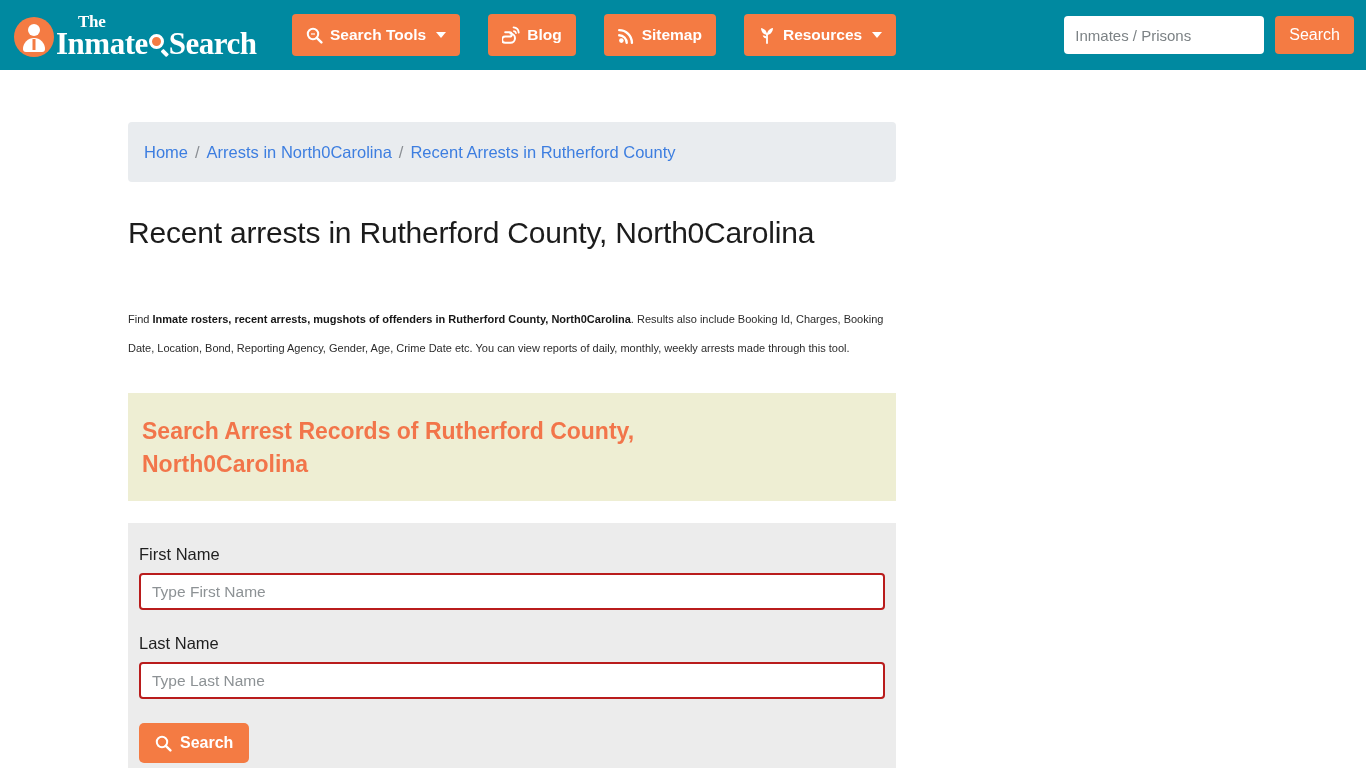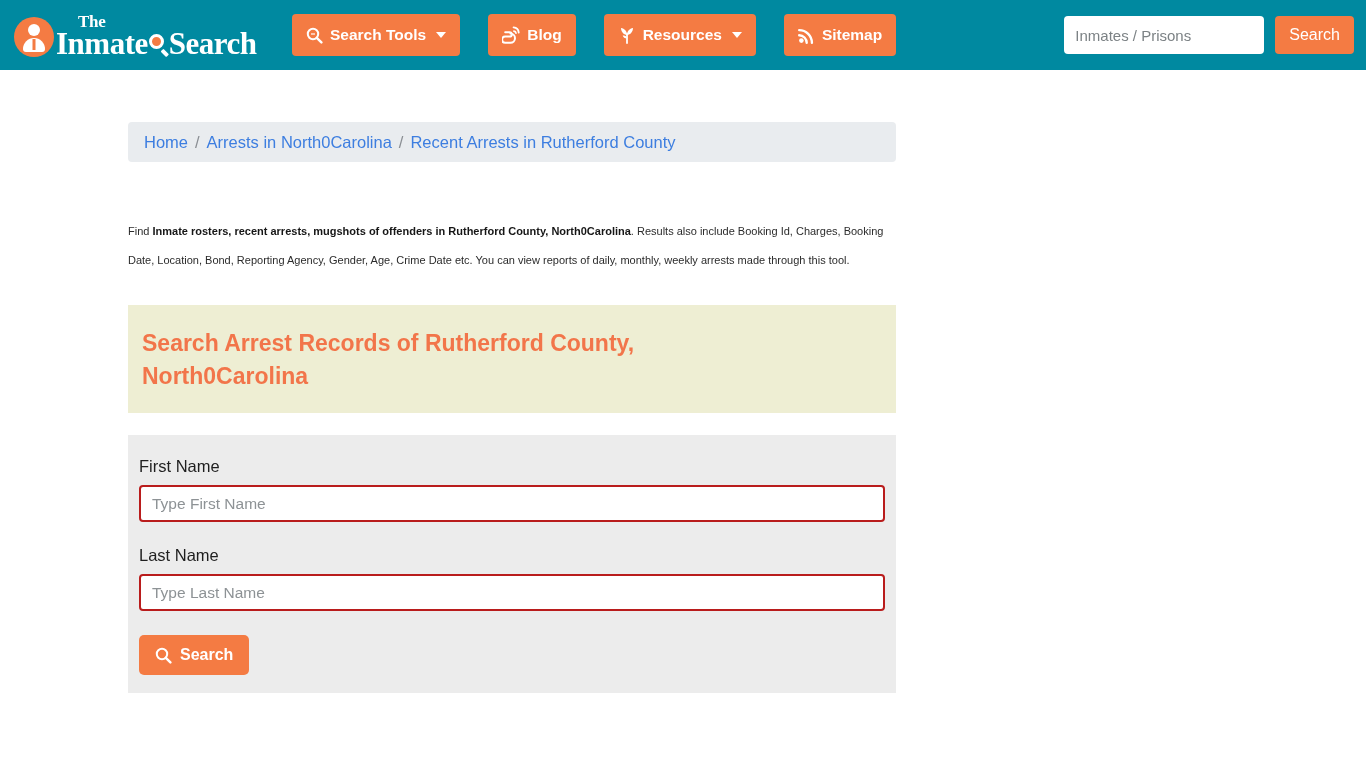--- a/index.html
+++ b/index.html
@@ -147,21 +147,21 @@
   }
 
   
   .content { position: relative; width: 1366px; }
   .container { width: 768px; margin-left: 128px; }
 
   .breadcrumb {
     margin-top: 52px;
     background: #e9ecef;
     border-radius: 4px;
-    height: 40px;
+    height: 60px;
     display: flex; align-items: center;
     padding: 0 16px;
     font-size: 16.5px;
     gap: 7px;
   }
   .breadcrumb a { color: #3d7ee0; text-decoration: none; }
   .breadcrumb .sep { color: #8b8f94; }
 
   h1.page-title {
     font-size: 30px;
@@ -280,40 +280,40 @@
             <path d="M3.2 6.2h4.3a2.2 2.2 0 0 1 0 4.4H3.2a3.1 3.1 0 0 0 0 6.2h5.2a4.6 4.6 0 0 0 0-9.2" fill="none" stroke="#fff" stroke-width="2" stroke-linecap="round"></path>
             <path d="M11.6 1.4a5.6 5.6 0 0 1 5.1 5.1" fill="none" stroke="#fff" stroke-width="1.9" stroke-linecap="round"></path>
             <path d="M11.9 5.1a2.4 2.4 0 0 1 2.1 2.1" fill="none" stroke="#fff" stroke-width="1.7" stroke-linecap="round"></path>
           </svg>
       </span>
       <span>Blog</span>
     </button>
 
     <button class="navbtn">
       <span class="ico">
+        <svg width="17" height="17" viewBox="0 0 17 17">
+            <circle cx="3.4" cy="13.6" r="2.3" fill="#fff"></circle>
+            <path d="M1.2 8.3a7.5 7.5 0 0 1 7.5 7.5" fill="none" stroke="#fff" stroke-width="2.4" stroke-linecap="round"></path>
+            <path d="M1.2 3.1a12.7 12.7 0 0 1 12.7 12.7" fill="none" stroke="#fff" stroke-width="2.4" stroke-linecap="round"></path>
+          </svg>
+      </span>
+      <span>Sitemap</span>
+    </button>
+
+    <button class="navbtn">
+      <span class="ico">
         <svg width="18" height="18" viewBox="0 0 18 18">
             <path d="M9 17V8" stroke="#fff" stroke-width="1.8" stroke-linecap="round"></path>
             <path d="M9 9C9 5 6.5 2.5 3 2c.2 4 2.4 6.6 6 7z" fill="#fff"></path>
             <path d="M9 9c0-4 2.5-6.5 6-7-.2 4-2.4 6.6-6 7z" fill="#fff"></path>
             <path d="M9 12.5c-2.2 0-3.8-1.2-4.3-3 2.6-.3 4 .9 4.3 3z" fill="#fff"></path>
           </svg>
       </span>
       <span>Resources</span>
       <span class="caret"></span>
-    </button>
-
-    <button class="navbtn">
-      <span class="ico">
-        <svg width="17" height="17" viewBox="0 0 17 17">
-            <circle cx="3.4" cy="13.6" r="2.3" fill="#fff"></circle>
-            <path d="M1.2 8.3a7.5 7.5 0 0 1 7.5 7.5" fill="none" stroke="#fff" stroke-width="2.4" stroke-linecap="round"></path>
-            <path d="M1.2 3.1a12.7 12.7 0 0 1 12.7 12.7" fill="none" stroke="#fff" stroke-width="2.4" stroke-linecap="round"></path>
-          </svg>
-      </span>
-      <span>Sitemap</span>
     </button>
 
   </div>
 
   <div class="hdr-search">
     <input type="text" placeholder="Inmates / Prisons" style="">
     <button>Search</button>
   </div>
 </div>
 
@@ -321,20 +321,21 @@
   <div class="container">
 
     <nav class="breadcrumb">
       <a href="#">Home</a>
       <span class="sep">/</span>
       <a href="#">Arrests in North0Carolina</a>
       <span class="sep">/</span>
       <a href="#">Recent Arrests in Rutherford County</a>
     </nav>
 
+    <h1 class="page-title">Recent arrests in Rutherford County, North0Carolina</h1>
 
     <p class="intro"><span>Find </span><b>Inmate rosters, recent arrests, mugshots of offenders in Rutherford County, North0Carolina</b><span>. Results also include Booking Id, Charges, Booking Date, Location, Bond, Reporting Agency, Gender, Age, Crime Date etc. You can view reports of daily, monthly, weekly arrests made through this tool.</span></p>
 
     <div class="hl-box">
       <h2>Search Arrest Records of Rutherford County, North0Carolina</h2>
     </div>
 
     <div class="formpanel">
       <div class="flabel">First Name</div>
       <input class="finput" type="text" placeholder="Type First Name" style="">

